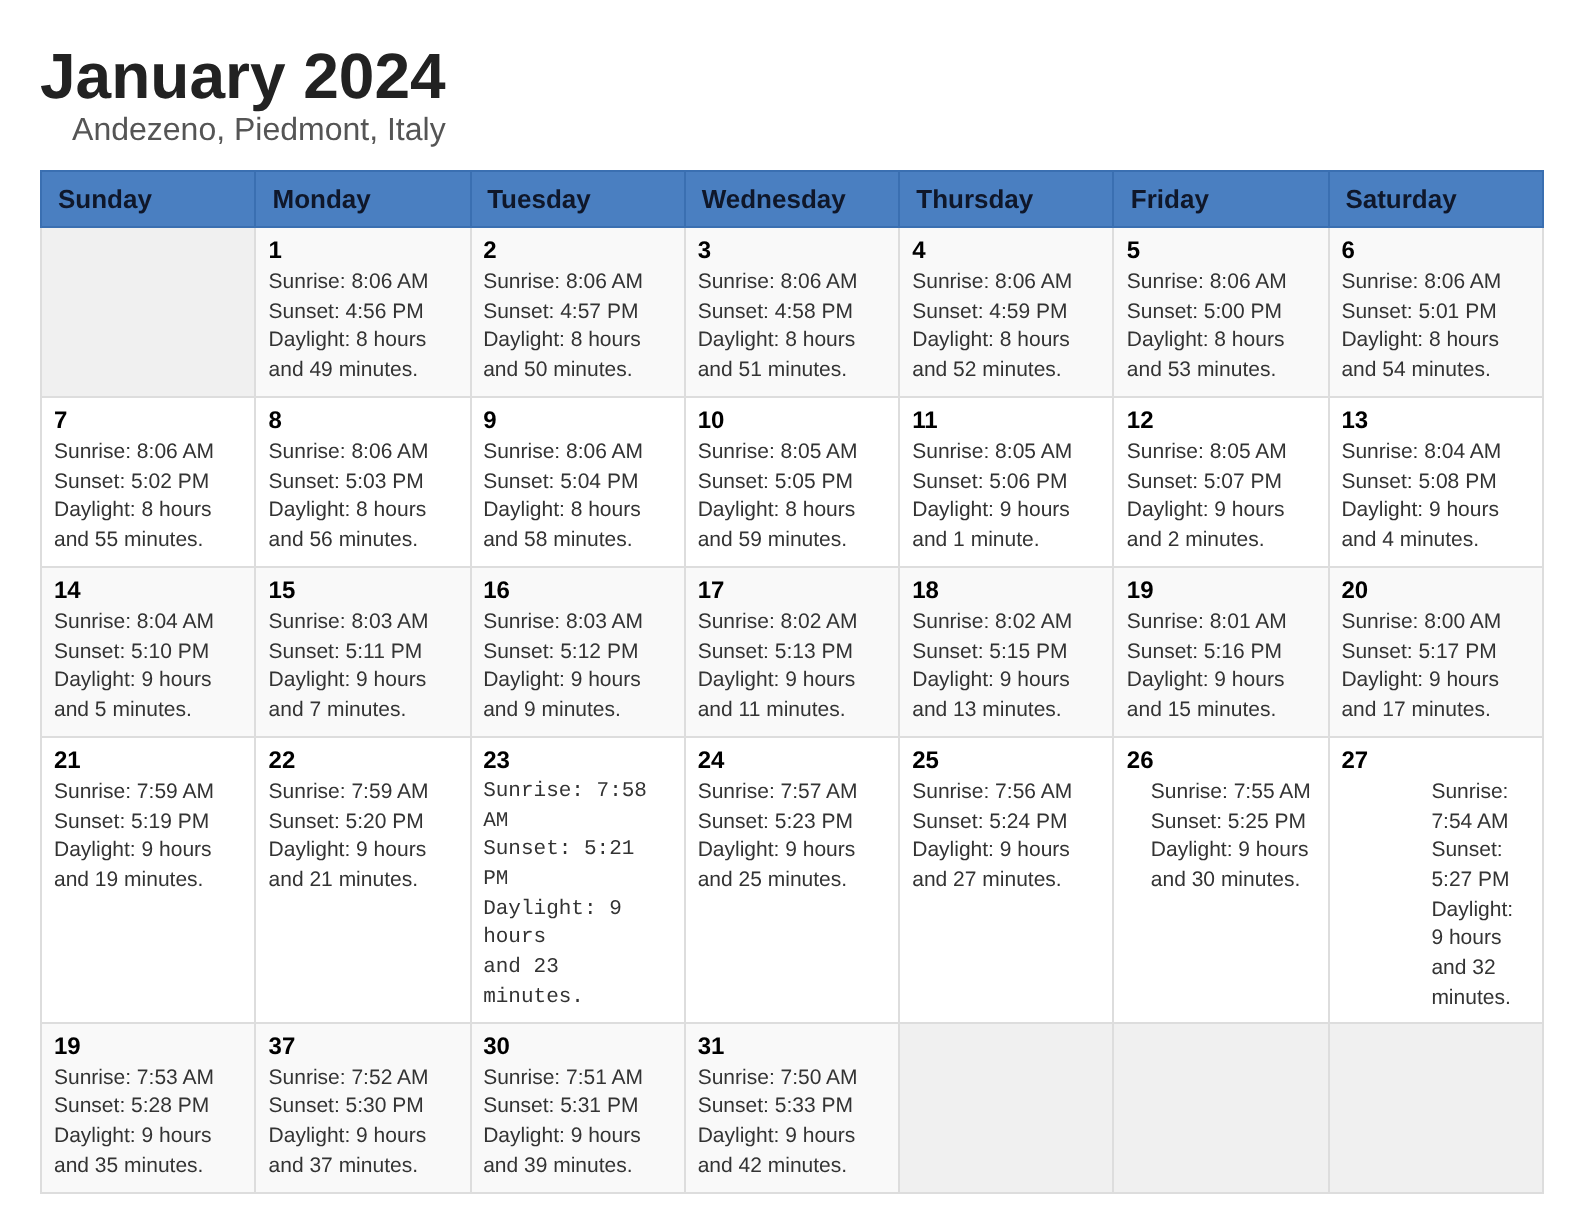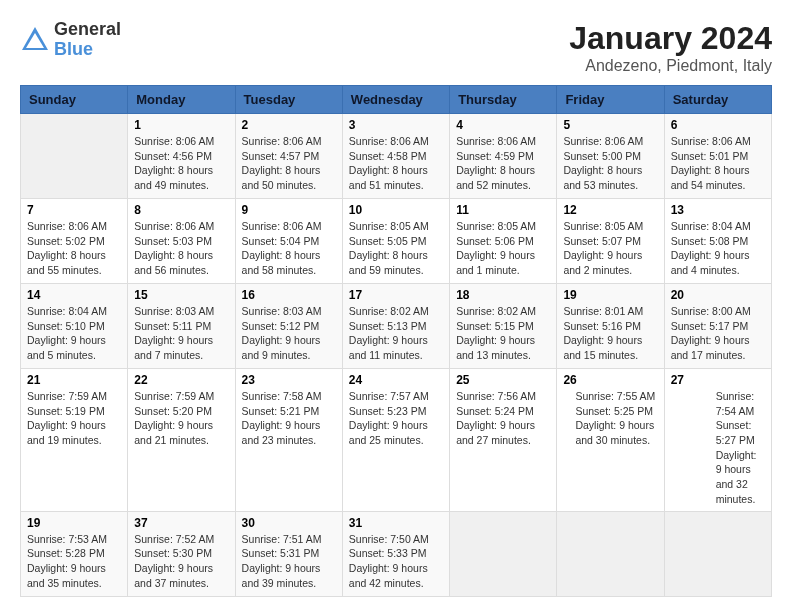--- a/index.html
+++ b/index.html
@@ -93,30 +93,20 @@
       line-height: 1.4;
     }
     .empty-cell {
       background: #f0f0f0 !important;
     }
   </style>
 </head>
 <body>
 
 <div class="header">
-  <div class="logo">
-    <svg class="logo-icon" viewBox="0 0 30 30">
-      <polygon points="15,2 28,25 2,25" fill="#4a90d9"></polygon>
-      <polygon points="15,8 24,23 6,23" fill="#fff"></polygon>
-    </svg>
-    <div class="logo-text">
-      <span class="logo-general">General</span>
-      <span class="logo-blue">Blue</span>
-    </div>
-  </div>
   <div class="title-block">
     <div class="month-year">January 2024</div>
     <div class="location">Andezeno, Piedmont, Italy</div>
   </div>
 </div>
 
 <table>
   <thead>
     <tr id="header-row">
     <th>Sunday</th>
@@ -286,21 +276,21 @@
         </td>
         <td>
           <div class="day-num">22</div>
           <div class="day-info" style="white-space: pre-line;">Sunrise: 7:59 AM
 Sunset: 5:20 PM
 Daylight: 9 hours
 and 21 minutes.</div>
         </td>
         <td>
           <div class="day-num">23</div>
-          <div class="day-info" style="white-space: pre-line;">Sunrise: 7:58 AM
+          <div class="day-info" style="white-space: pre-line; font-family: Liberation Mono, monospace;">Sunrise: 7:58 AM
 Sunset: 5:21 PM
 Daylight: 9 hours
 and 23 minutes.</div>
         </td>
         <td>
           <div class="day-num">24</div>
           <div class="day-info" style="white-space: pre-line;">Sunrise: 7:57 AM
 Sunset: 5:23 PM
 Daylight: 9 hours
 and 25 minutes.</div>

